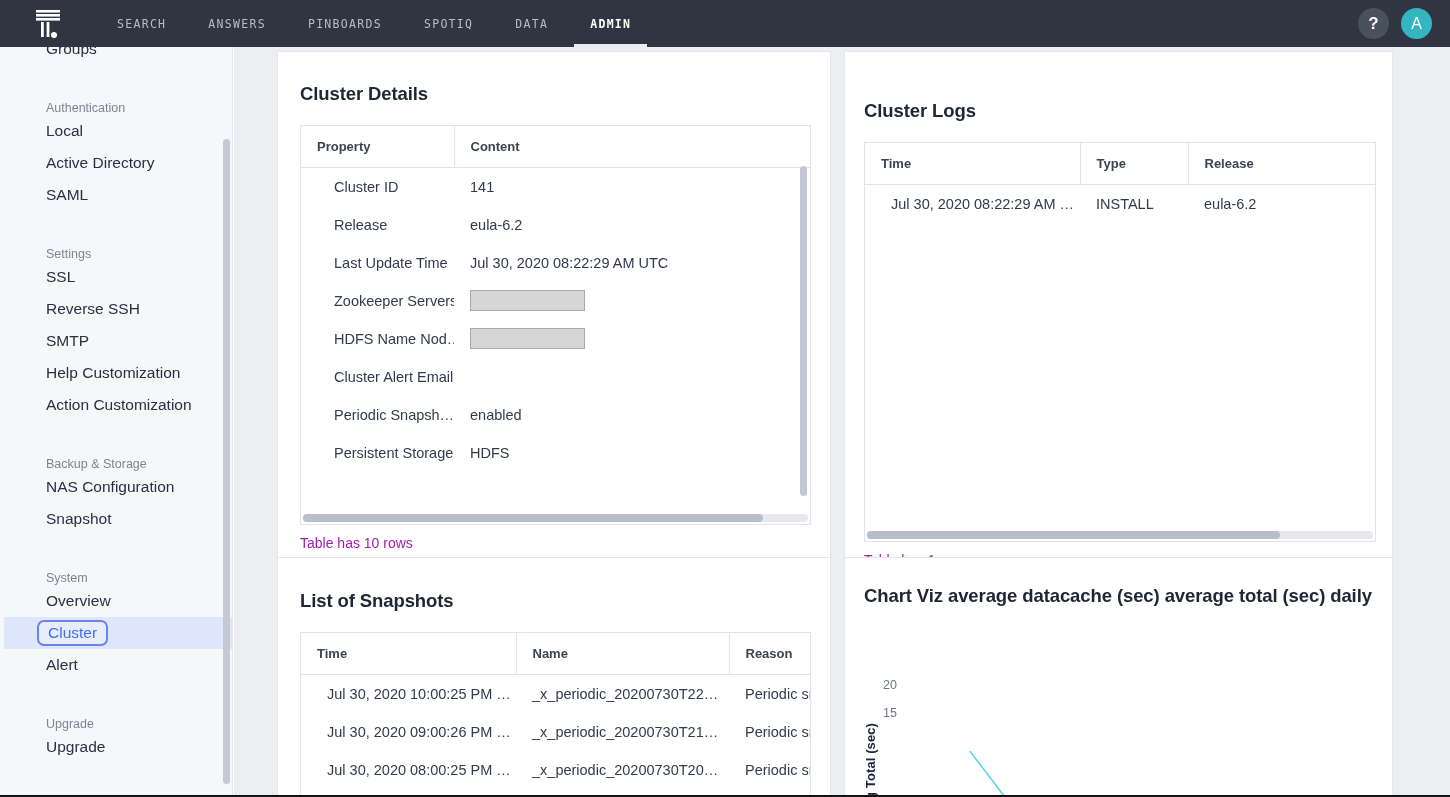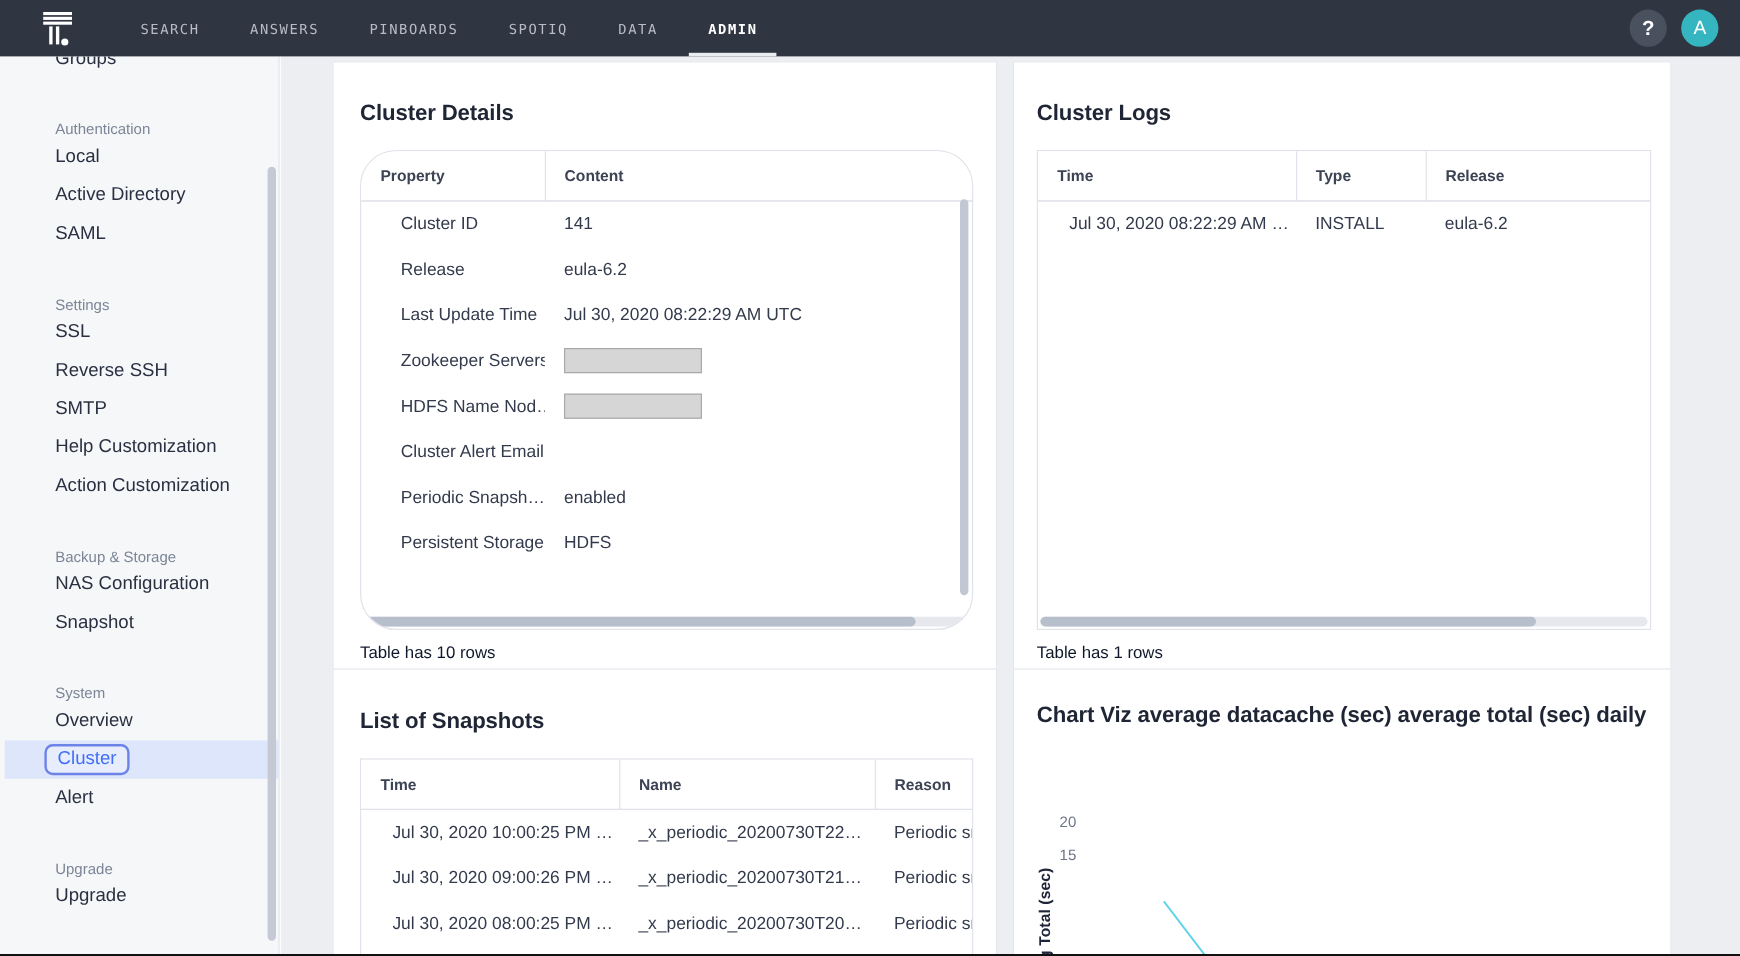--- a/index.html
+++ b/index.html
@@ -153,21 +153,21 @@
     position: absolute; left: 2px; bottom: 2px;
     height: 8px; background: #e6e8ed; border-radius: 5px;
   }
   .hscroll > i {
     display: block; height: 8px; background: #b8bfcc; border-radius: 5px;
   }
   .vscroll {
     position: absolute; right: 3px;
     width: 7px; background: #c2c8d3; border-radius: 5px;
   }
-  .rowcount { font-size: 14px; color: #0f172a; }
+  .rowcount { font-size: 14px; color: #a21caf; }
 
   
   .chart-area { position: absolute; }
   .ylabel {
     position: absolute;
     font-size: 13px; font-weight: bold; color: #20263a;
     writing-mode: vertical-rl; transform: rotate(180deg);
     letter-spacing: 0.1px;
   }
   .ytick { position: absolute; font-size: 12.5px; color: #6d7486; }
@@ -238,21 +238,21 @@
       <div class="side-item">Upgrade</div>
     </div>
     <div class="side-scrollbar"></div>
   </div>
 
   <div class="main">
 
     <div class="card" style="left:43px; top:4px; width:554px; height:553px;">
       <div class="card-title" style="margin:31px 0 0 22px;">Cluster Details</div>
 
-      <div class="tbl-wrap" style="margin:20px 0 0 22px; width:511px; height:400px;border-radius:30px;">
+      <div class="tbl-wrap" style="margin:20px 0 0 22px; width:511px; height:400px;">
         <table class="tbl">
           <colgroup>
               <col style="width:153px">
               <col style="width:358px">
             </colgroup>
           <thead>
             <tr>
               <th>Property</th>
               <th>Content</th>
             </tr>
@@ -295,21 +295,21 @@
         <div class="vscroll" style="top:40px; height:330px;"></div>
         <div class="hscroll" style="width:505px;">
             <i style="width:460px"></i>
           </div>
       </div>
 
       <div class="rowcount" style="margin:10px 0 0 22px;">Table has 10 rows</div>
     </div>
 
     <div class="card" style="left:610px; top:4px; width:549px; height:553px;">
-      <div class="card-title" style="margin:31px 0 0 19px;">Cluster Logs</div>
+      <div class="card-title" style="margin:48px 0 0 19px;">Cluster Logs</div>
 
       <div class="tbl-wrap" style="margin:20px 0 0 19px; width:512px; height:400px;">
         <table class="tbl">
           <colgroup>
               <col style="width:215px">
               <col style="width:108px">
               <col style="width:189px">
             </colgroup>
           <thead>
             <tr>

